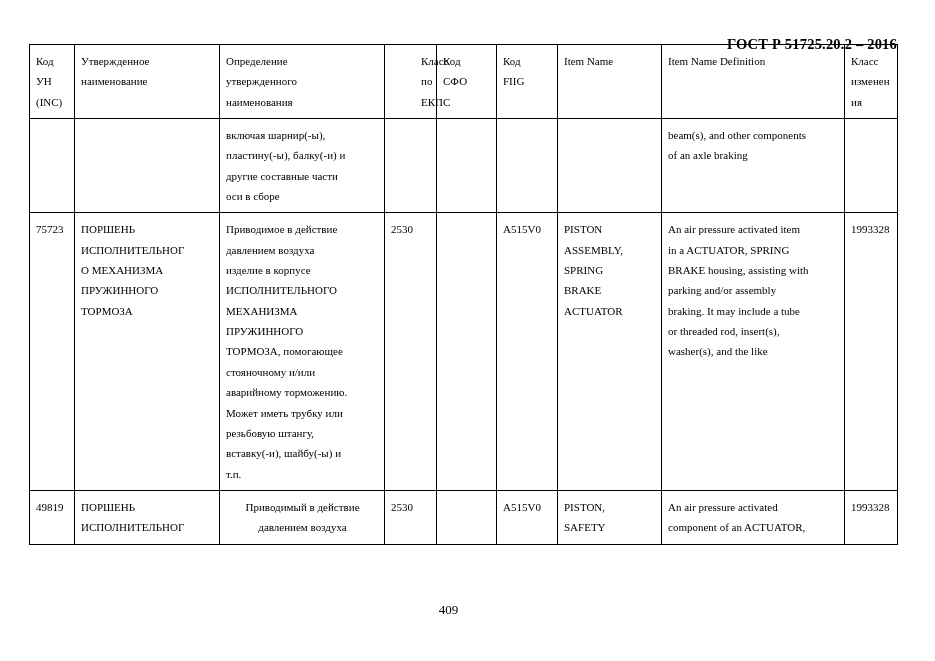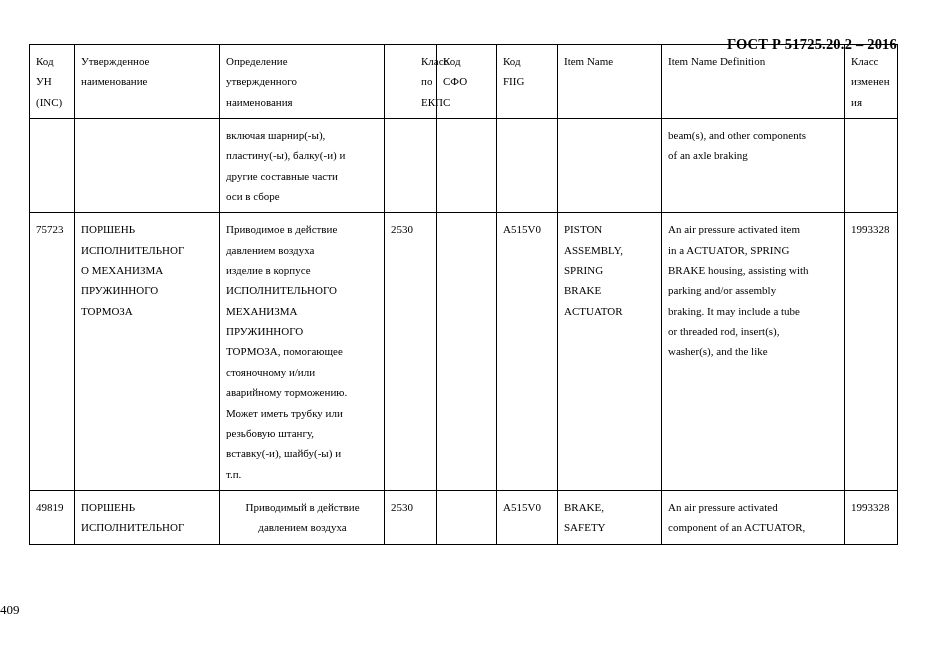--- a/index.html
+++ b/index.html
@@ -62,21 +62,21 @@
   col.c4 { width: 60px; }
   col.c5 { width: 61px; }
   col.c6 { width: 104px; }
   col.c7 { width: 183px; }
   col.c8 { width: 53px; }
   .page-number {
     position: absolute;
     left: 0;
     top: 602px;
     width: 897px;
-    text-align: left;
+    text-align: center;
     font-size: 13px;
   }
 </style>
 </head>
 <body>
 
 <div class="page">
 
   <div class="doc-header">ГОСТ Р 51725.20.2 – 2016</div>
 
@@ -171,21 +171,21 @@
       </tr>
       <tr>
         <td>49819</td>
         <td style="white-space: pre-line;">ПОРШЕНЬ
 ИСПОЛНИТЕЛЬНОГ</td>
         <td style="white-space: pre-line; text-align: center;">Приводимый в действие
 давлением воздуха</td>
         <td>2530</td>
         <td></td>
         <td>A515V0</td>
-        <td style="white-space: pre-line;">BRAKE,
+        <td style="white-space: pre-line;">PISTON,
 SAFETY</td>
         <td style="white-space: pre-line;">An air pressure activated
 component of an ACTUATOR,</td>
         <td>1993328</td>
       </tr>
     </tbody>
   </table>
 
   <div class="page-number">409</div>
 

